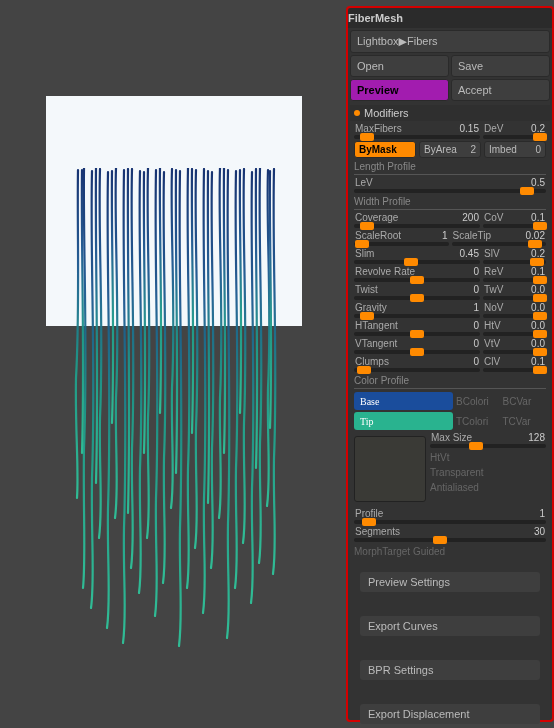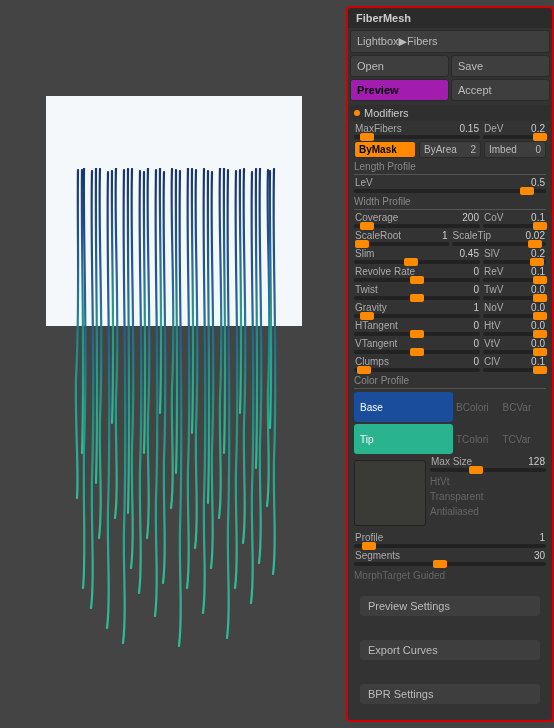--- a/index.html
+++ b/index.html
@@ -39,21 +39,21 @@
     border-radius: 4px;
     background: #333333;
     display: flex;
     flex-direction: column;
   }
   .panel-title {
     background: #2b2b2b;
     color: #ccc;
     font-size: 11px;
     font-weight: bold;
-    padding: 4px 8px;
+    padding: 4px 0;
     margin: 0 0 2px 0;
     border-radius: 4px 4px 0 0;
   }
   .btn {
     background: #3e3e3e;
     color: #bbb;
     font-size: 11px;
     padding: 4px 6px;
     border-radius: 3px;
     border: 1px solid #2a2a2a;
@@ -149,28 +149,29 @@
     border:1px solid #2a2a2a;
     border-radius:3px;
     font-size:10px;
     padding: 2px 4px;
     cursor:pointer;
     display:flex;
     justify-content:space-between;
     gap:4px;
   }
   .swatch {
-    height:30px;
+    height:18px;
     border-radius:3px;
     display:flex;
     align-items:center;
     padding:0 6px;
     font-size:10px;
     color:#fff;
     cursor:pointer;
+    font-family:Liberation Serif, serif;
   }
   .texbox {
     width:72px; height:66px;
     background:#3a3a36;
     border:1px solid #222;
     border-radius:3px;
     margin:4px;
   }
   .settings-row {
     background:#3e3e3e;

